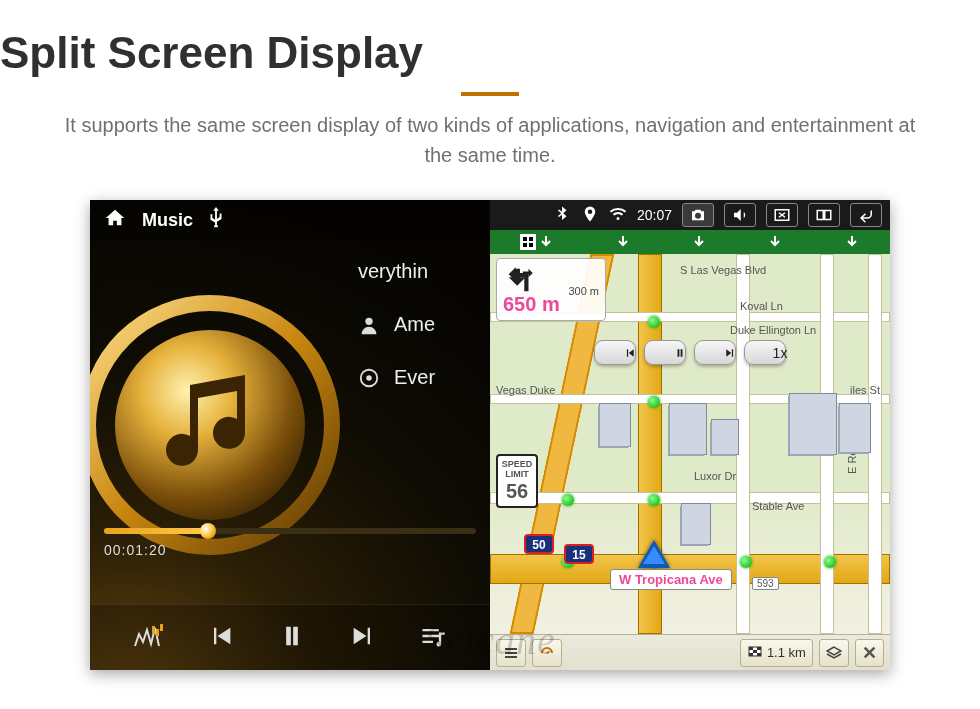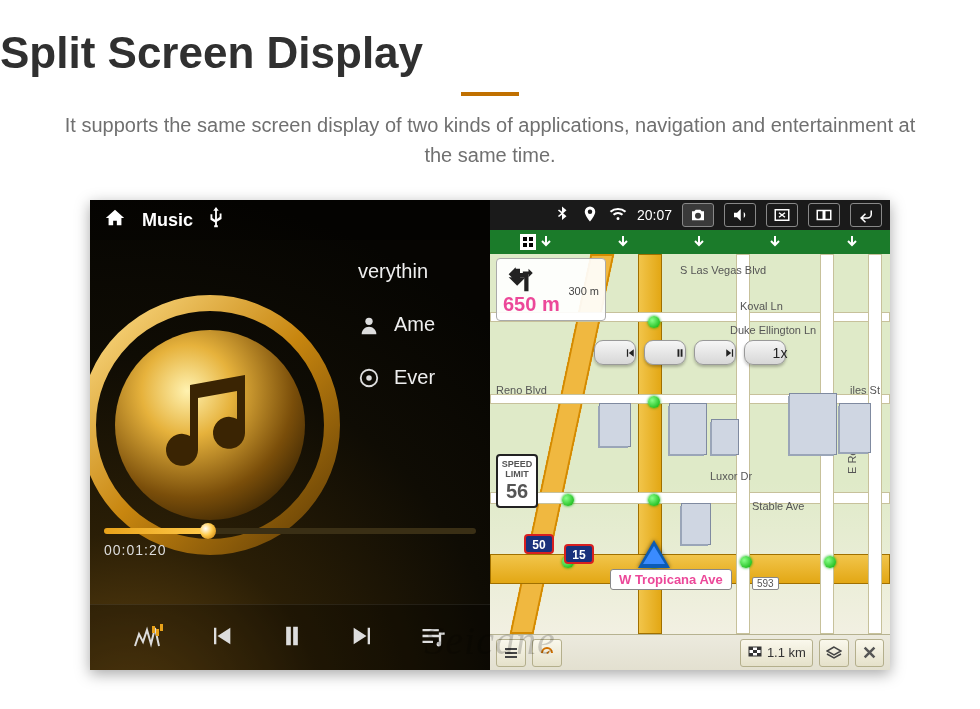--- a/index.html
+++ b/index.html
@@ -477,22 +477,22 @@
         <div class="road-h" style="top:58px;height:10px"></div>
         <div class="road-h" style="top:140px;height:10px"></div>
         <div class="road-h" style="top:238px;height:12px"></div>
         <div class="road-v" style="left:246px"></div>
         <div class="road-v" style="left:330px"></div>
         <div class="road-v" style="left:378px"></div>
 
         <div class="street-label" style="left:190px;top:10px">S Las Vegas Blvd</div>
         <div class="street-label" style="left:250px;top:46px">Koval Ln</div>
         <div class="street-label" style="left:240px;top:70px">Duke Ellington Ln</div>
-        <div class="street-label" style="left:6px;top:130px">Reno Blvd</div>
-        <div class="street-label" style="left:220px;top:216px">Luxor Dr</div>
+        <div class="street-label" style="left:6px;top:130px">Vegas Duke</div>
+        <div class="street-label" style="left:204px;top:216px">Luxor Dr</div>
         <div class="street-label" style="left:262px;top:246px">Stable Ave</div>
         <div class="street-label" style="left:356px;top:220px;transform:rotate(-90deg);transform-origin:left top">E Reno Ave</div>
         <div class="street-label" style="left:360px;top:130px">iles St</div>
 
         <div class="building" style="left:110px;top:150px;width:30px;height:42px"></div>
         <div class="building" style="left:180px;top:150px;width:36px;height:50px"></div>
         <div class="building" style="left:222px;top:166px;width:26px;height:34px"></div>
         <div class="building" style="left:300px;top:140px;width:46px;height:60px"></div>
         <div class="building" style="left:350px;top:150px;width:30px;height:48px"></div>
         <div class="building" style="left:192px;top:250px;width:28px;height:40px"></div>

